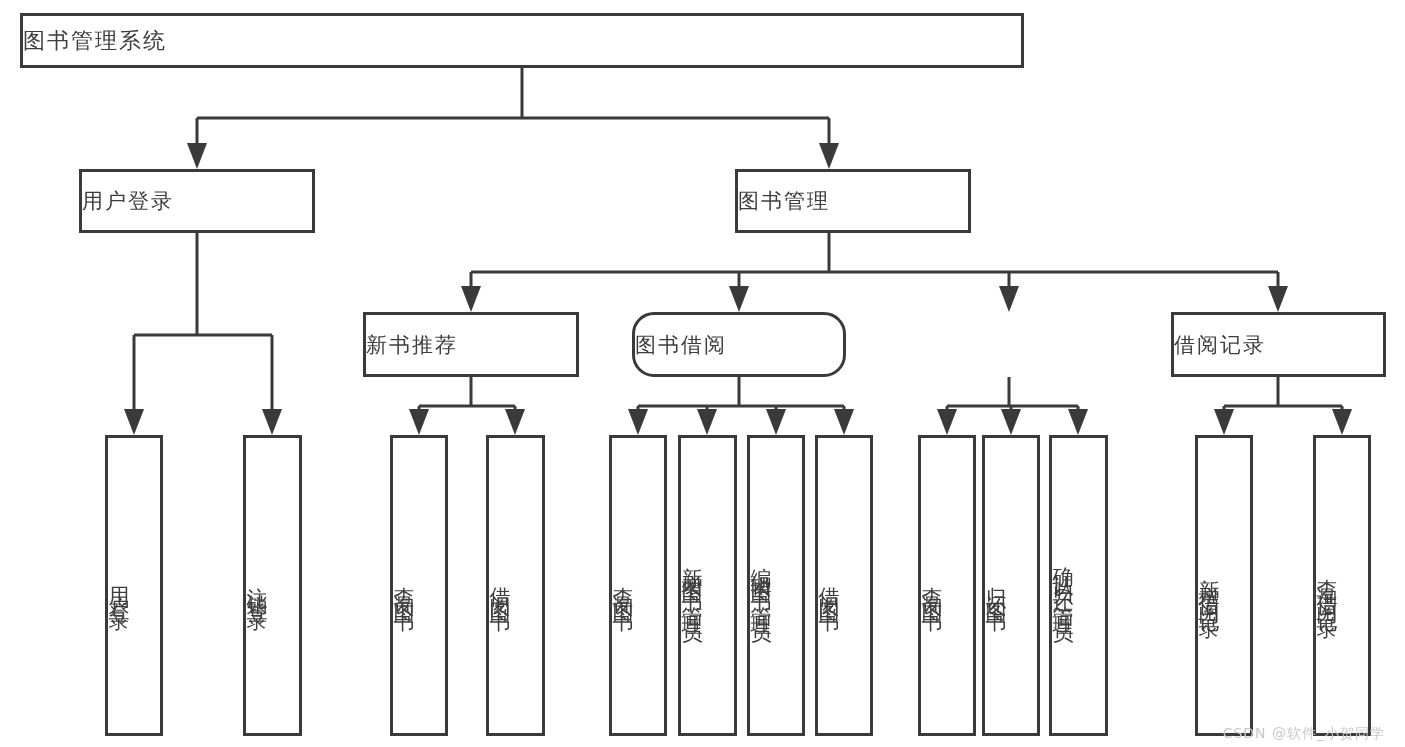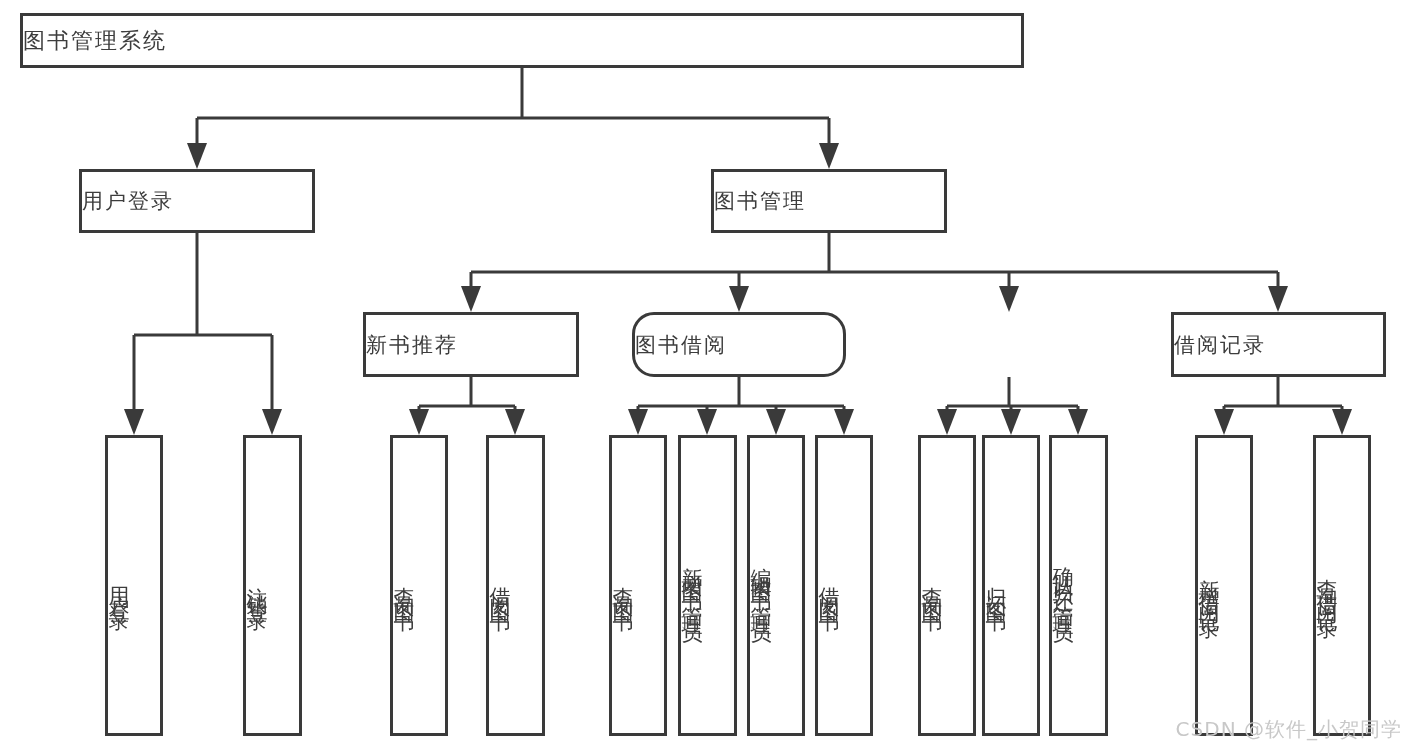--- a/index.html
+++ b/index.html
@@ -48,23 +48,23 @@
   .v-node span {
     writing-mode: vertical-rl;
     text-orientation: mixed;
     font-size: 21px;
     letter-spacing: 8px;
     line-height: 1;
     white-space: nowrap;
   }
   .watermark {
     position: absolute;
-    right: 3px;
+    right: 20px;
     bottom: 4px;
-    font-size: 20px;
+    font-size: 14px;
     color: var(--watermark);
     letter-spacing: 1px;
     z-index: 5;
     pointer-events: none;
   }
 </style>
 </head>
 <body>
 
 <div id="canvas">
@@ -112,21 +112,21 @@
     </g>
   </svg>
 
   <div class="node root-node" style="left:20px; top:13px; width:1004px; height:55px;">
     <span>图书管理系统</span>
   </div>
 
   <div class="node h-node" style="left:79px; top:169px; width:236px; height:64px;">
     <span>用户登录</span>
   </div>
-  <div class="node h-node" style="left:711px; top:169px; width:236px; height:64px;">
+  <div class="node h-node" style="left:735px; top:169px; width:236px; height:64px;">
     <span>图书管理</span>
   </div>
 
   <div class="node h-node" style="left:363px; top:312px; width:216px; height:65px;font-family:Liberation Mono, monospace;">
     <span>新书推荐</span>
   </div>
   <div class="node h-node" style="left:632px; top:312px; width:214px; height:65px;border-radius:22px;">
     <span>图书借阅</span>
   </div>
   <div class="node h-node" style="left:1171px; top:312px; width:215px; height:65px;">

